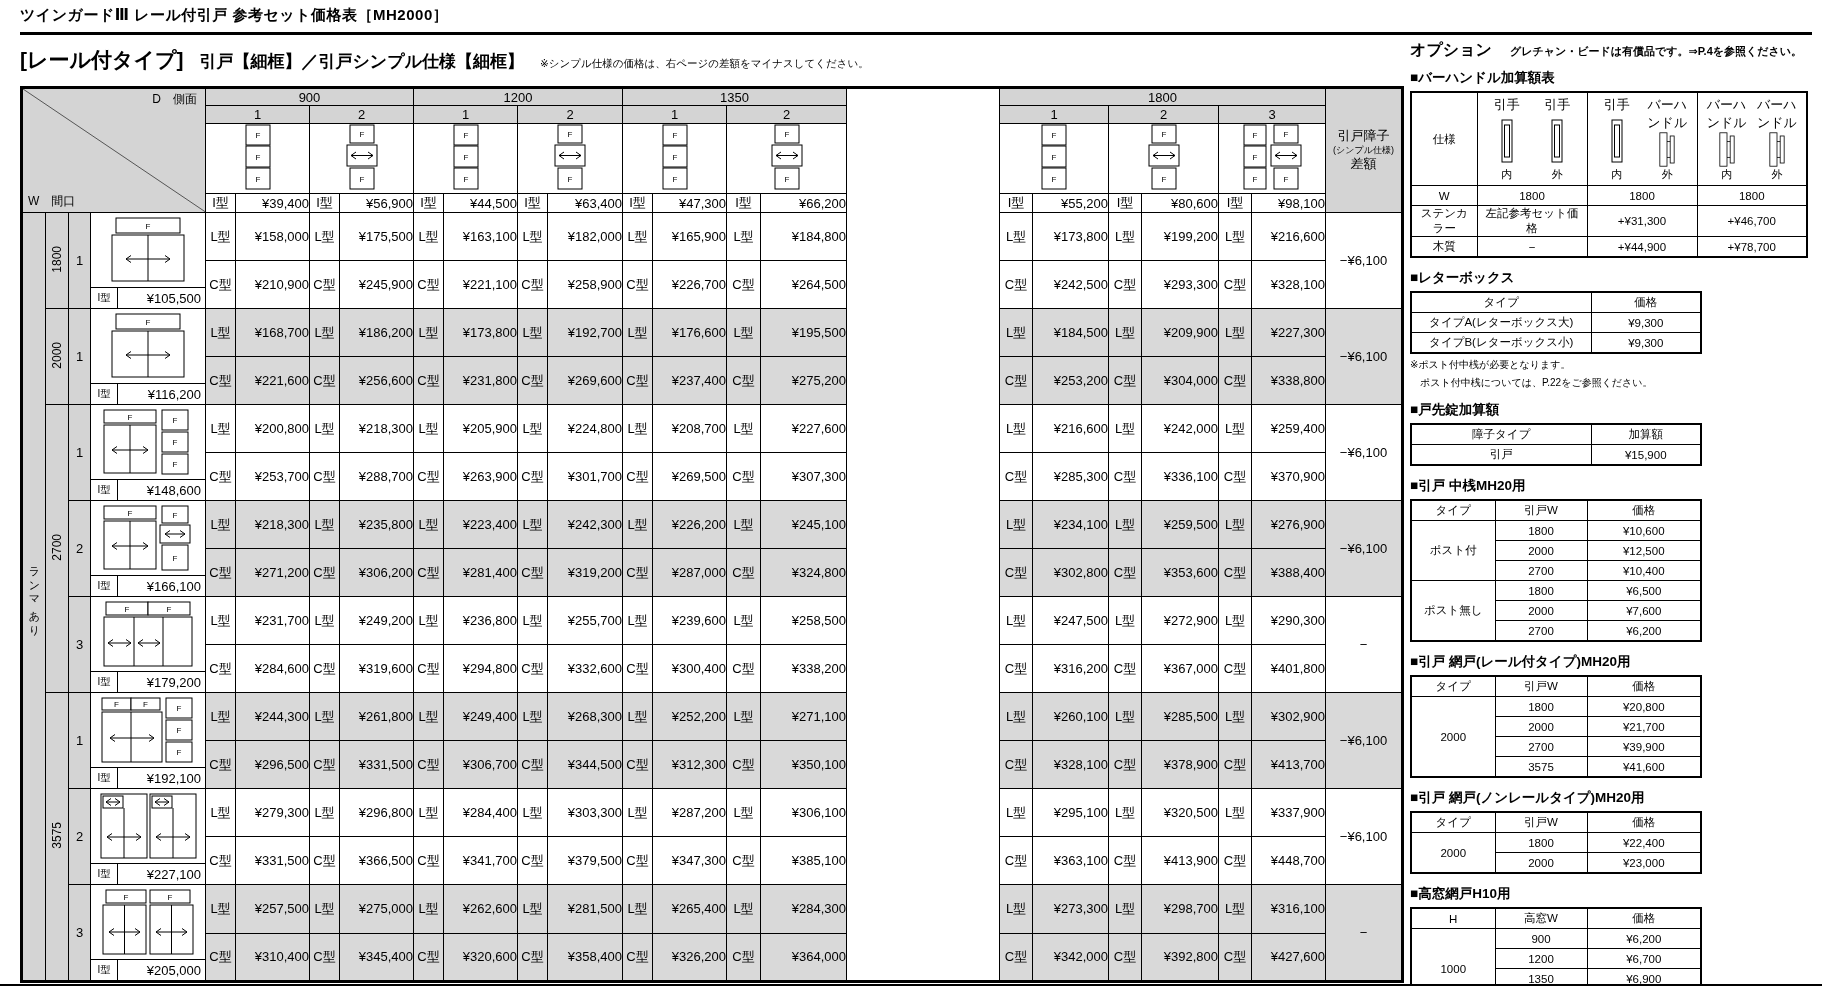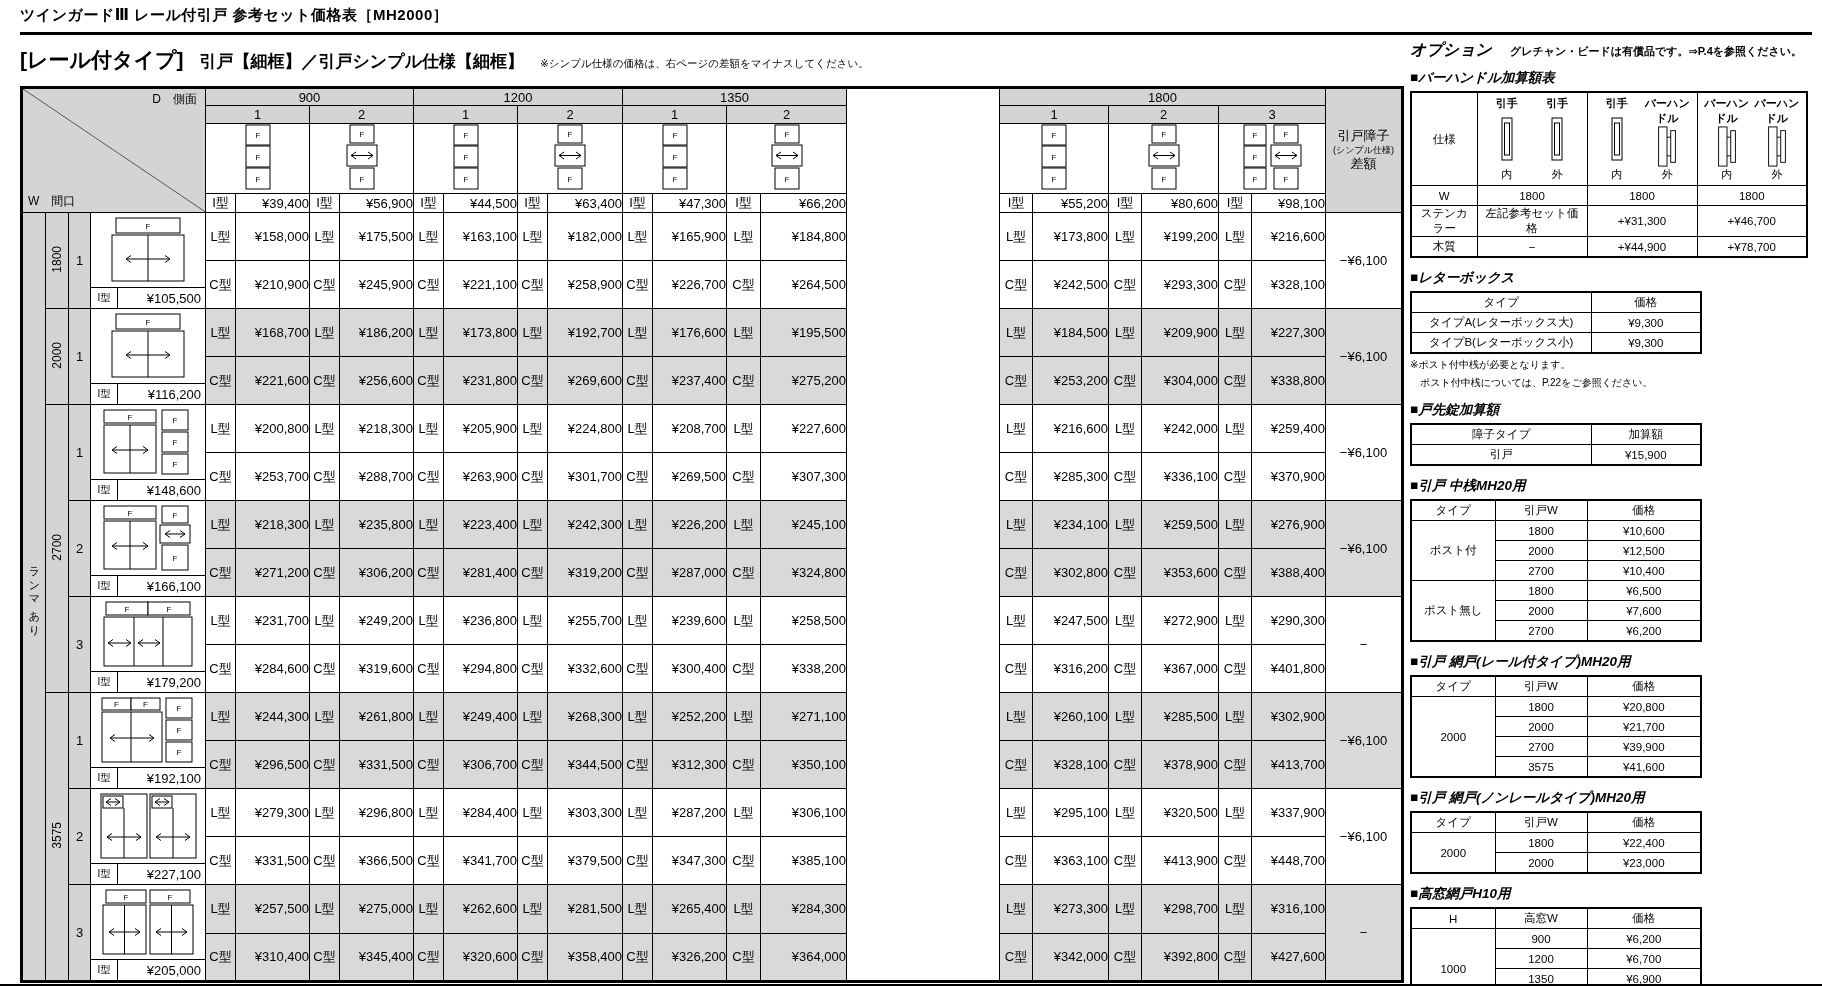--- a/index.html
+++ b/index.html
@@ -43,35 +43,35 @@
   .dwrap{display:flex;flex-direction:column;height:95px;}
   .dia{flex:1;display:flex;align-items:center;justify-content:center;background:#fff;}
   .ibar{height:20px;border-top:1px solid #000;display:flex;align-items:stretch;}
   .ilab{width:26px;border-right:1px solid #000;font-size:10px;display:flex;align-items:center;justify-content:center;}
   .ipr{flex:1;text-align:right;padding-right:4px;font-size:13px;display:flex;align-items:center;justify-content:flex-end;}
   svg text{font-family:"Liberation Sans","DejaVu Sans",sans-serif;}
 
   
   .options{position:absolute;left:1410px;top:40px;width:405px;}
   .opt-header{display:flex;align-items:baseline;gap:18px;margin-bottom:8px;}
-  .opt-main-title{font-size:16px;font-weight:bold;font-style:italic;}
+  .opt-main-title{font-size:16px;font-weight:bold;}
   .opt-note{font-size:11px;font-weight:bold;}
   .opt-section{margin-bottom:11px;}
-  .opt-title{font-size:13.5px;font-weight:bold;margin:0 0 4px 0;font-style:italic;}
+  .opt-title{font-size:13.5px;font-weight:bold;margin:0 0 4px 0;}
   .opt-table{border-collapse:collapse;border:2px solid #000;table-layout:fixed;}
   .opt-table td{border:1px solid #000;font-size:11.5px;text-align:center;height:19px;padding:0 4px;
                 background:#fff;overflow:hidden;}
   .olab{background:#d4d4d4;}
   .oth{background:#d4d4d4;}
   .oprice{text-align:right;font-size:13px;padding-right:6px;}
   .opt-note-small{font-size:10px;line-height:1.4;margin-top:4px;}
   .bh-icons{height:96px;vertical-align:middle;}
   .bh-flex{display:flex;height:92px;}
   .bh-sub{flex:1;display:flex;flex-direction:column;align-items:center;justify-content:space-between;padding:3px 0;}
-  .bh-top{font-size:11px;font-weight:bold;}
+  .bh-top{font-size:13px;}
   .bh-pos{font-size:11px;}
   .bottom-rule{position:absolute;left:0;bottom:0;width:1822px;border-top:2px solid #000;}
 </style>
 </head>
 <body>
 
 <div class="page">
   <div class="titlebar">
     <span>ツインガードⅢ レール付引戸 参考セット価格表［MH2000］</span>
   </div>

